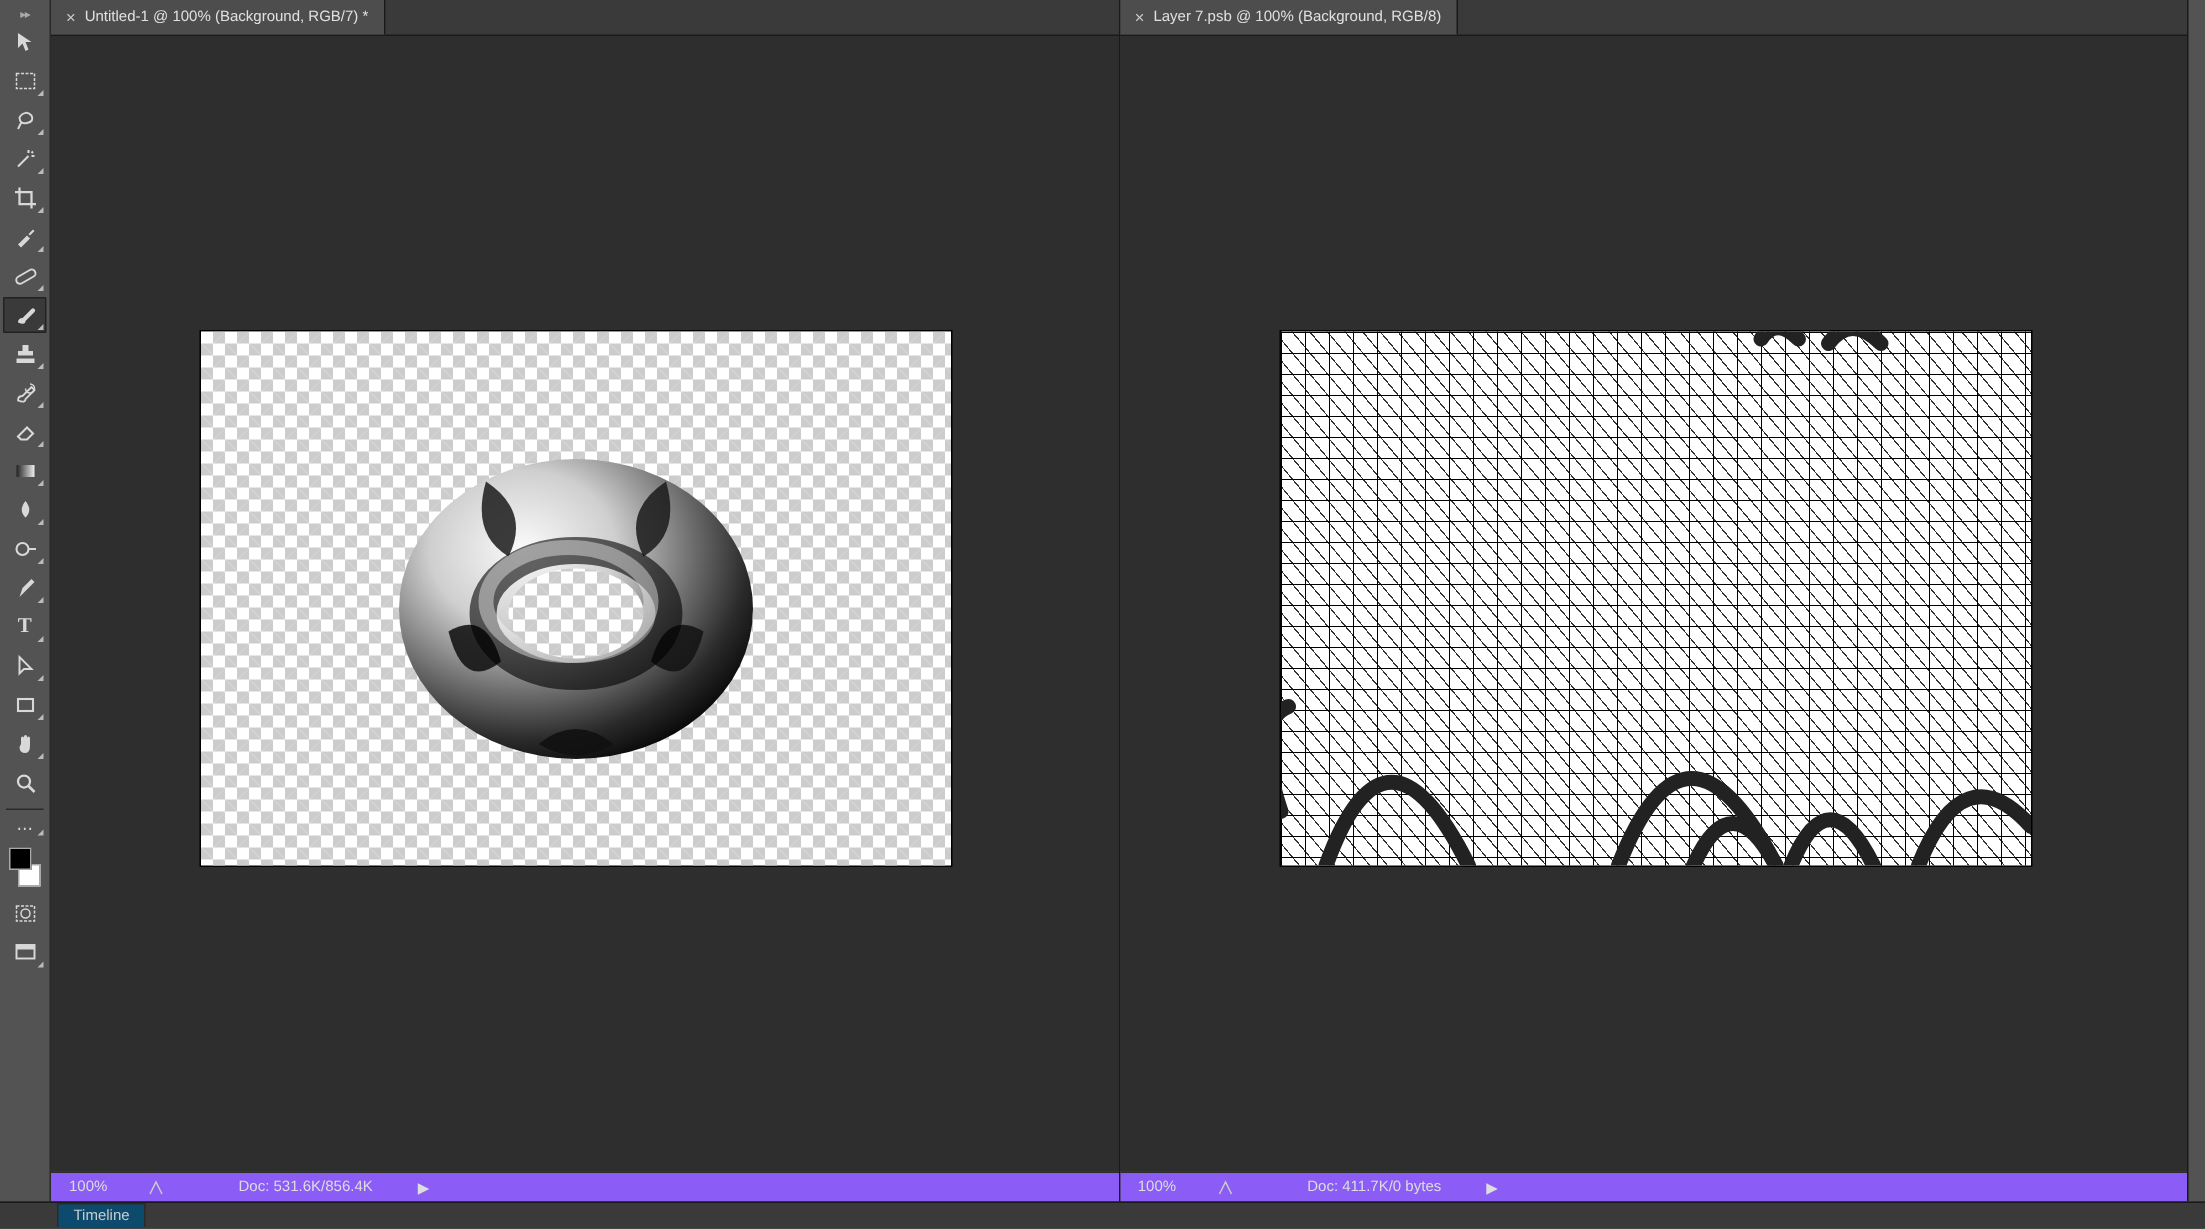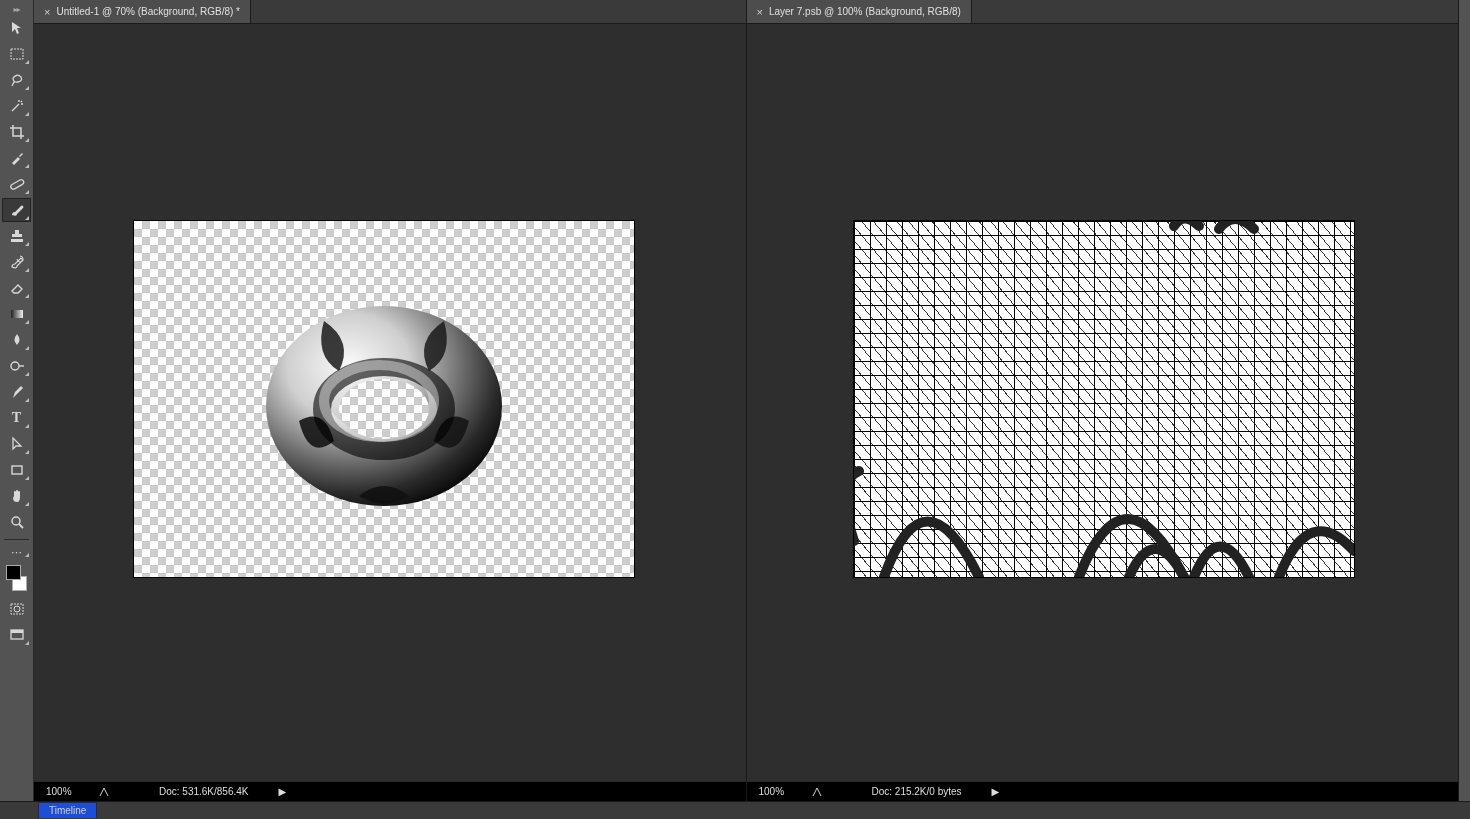--- a/index.html
+++ b/index.html
@@ -60,29 +60,29 @@
       repeating-linear-gradient(to bottom, #000 0 1px, transparent 1px 14px),
       repeating-linear-gradient(50deg, #333 0 0.8px, transparent 0.8px 9px);
   }
   .wire-arcs { position: absolute; inset: 0; }
   .wire-arcs svg { width: 100%; height: 100%; }
 
   
   .torus { position: absolute; left: 130px; top: 80px; width: 240px; height: 210px; }
 
   
-  .status { height: 20px; min-height: 20px; background: #000000; border-top: 1px solid #2a2a2a; display: flex; align-items: center; font-size: 10px; color: #ddd; }
+  .status { height: 20px; min-height: 20px; background: #8b5cf6; border-top: 1px solid #2a2a2a; display: flex; align-items: center; font-size: 10px; color: #ddd; }
   .status .zoom { width: 55px; padding-left: 12px; }
   .status .arrow { padding: 0 10px; font-size: 9px; }
   .status .docinfo { padding-left: 40px; }
   .status .expand { padding-left: 30px; }
 
   
   .bottom { height: 18px; min-height: 18px; background: #3a3a3a; border-top: 1px solid #1a1a1a; display: flex; align-items: center; color: #ccc; padding-left: 6px; }
-  .panel-tab { background: #1d4ed8; padding: 2px 10px; font-size: 10px; border: 1px solid #2a2a2a; border-bottom: none; position: relative; top: -1px;}
+  .panel-tab { background: #0c4a6e; padding: 2px 10px; font-size: 10px; border: 1px solid #2a2a2a; border-bottom: none; position: relative; top: -1px;}
 
   
   .right-sliver { width: 12px; min-width: 12px; background: #535353; border-left: 1px solid #1a1a1a; }
 
   .doc .canvas.c2 { left: 107px; top: 197px; }
 </style>
 </head>
 <body>
 
 <div class="app">
@@ -240,21 +240,21 @@
         <span class="tri"></span>
       </div>
     </div>
 
     <div class="docs">
 
       <div class="doc">
         <div class="tabbar">
           <div class="tab">
             <span class="close">×</span>
-            <span>Untitled-1 @ 70% (Background, RGB/8) *</span>
+            <span>Untitled-1 @ 100% (Background, RGB/7) *</span>
           </div>
         </div>
         <div class="canvas-wrap">
           <div class="canvas checker">
 
             <svg class="torus" viewBox="0 0 240 210">
               <defs>
                 <radialGradient id="torusG" cx="35%" cy="30%" r="75%">
                   <stop offset="0%" stop-color="#fafafa"></stop>
                   <stop offset="35%" stop-color="#cfcfcf"></stop>
@@ -321,21 +321,21 @@
             </div>
           </div>
         </div>
         <div class="status">
           <div class="zoom">100%</div>
           <div class="arrow">
             <svg width="10" height="10">
                 <path d="M1 9 L5 1 L9 9" fill="none" stroke="#ccc" stroke-width="1"></path>
               </svg>
           </div>
-          <div class="docinfo">Doc: 215.2K/0 bytes</div>
+          <div class="docinfo">Doc: 411.7K/0 bytes</div>
           <div class="expand">▶</div>
         </div>
       </div>
 
     </div>
 
     <div class="right-sliver"></div>
   </div>
 
   <div class="bottom" style="padding-left:38px;">

